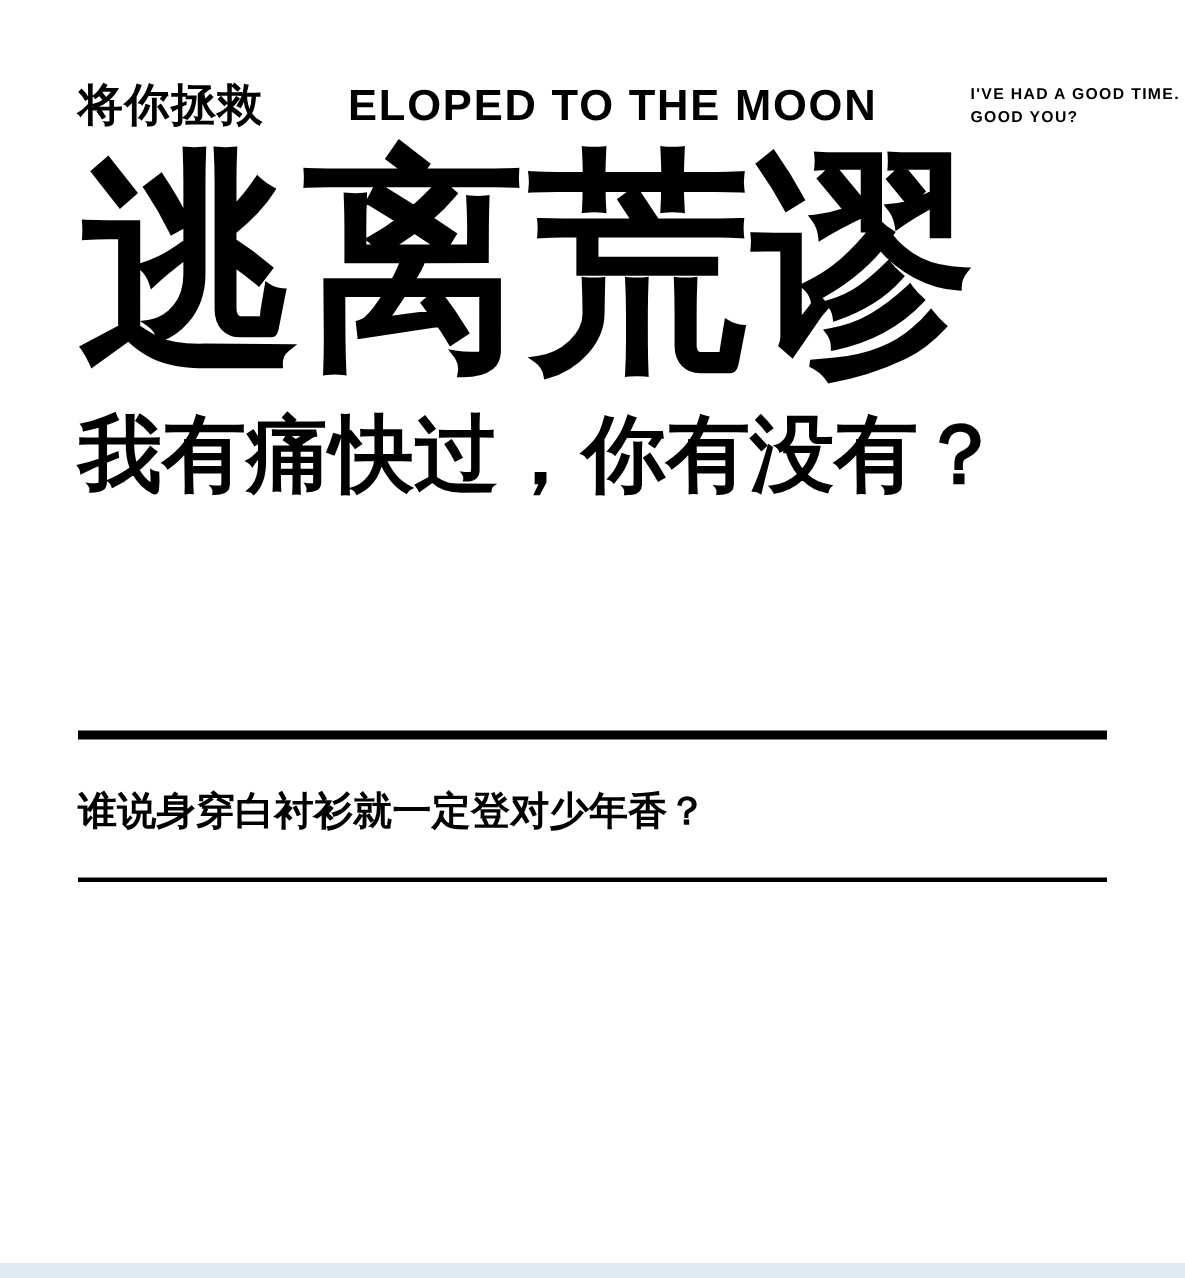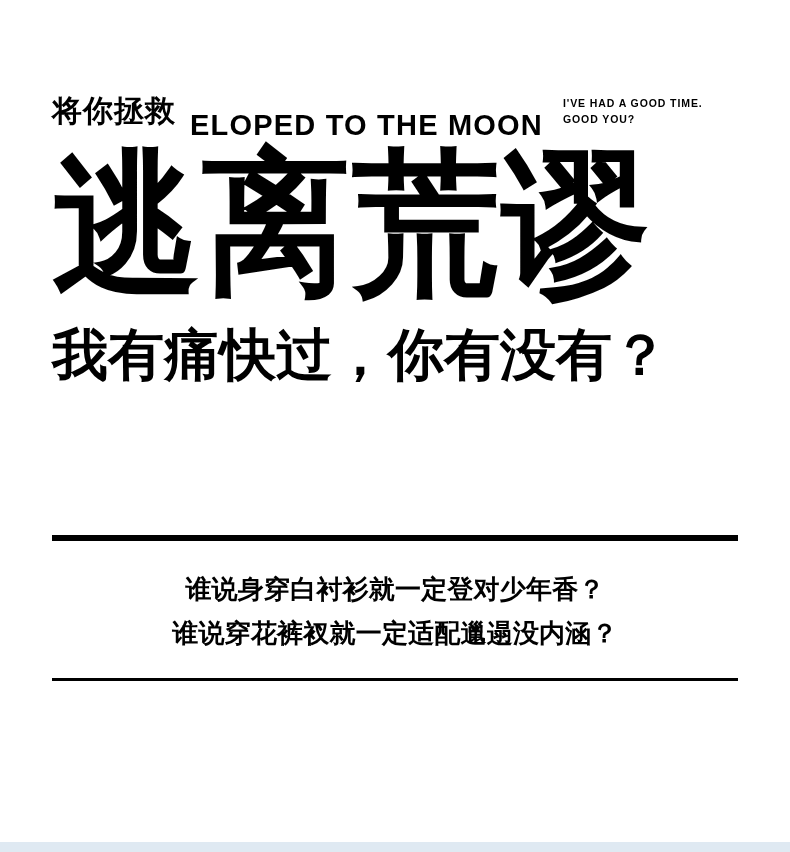--- a/index.html
+++ b/index.html
@@ -19,23 +19,24 @@
     width: 790px;
     height: 852px;
     box-sizing: border-box;
     padding: 0 52px;
     background: #ffffff;
   }
 
   
   .header-row {
     display: flex;
-    align-items: center;
-    padding-top: 88px;
+    align-items: flex-end;
+    padding-top: 40px;
     height: 46px;
+    gap: 42px;
   }
   .header-cn {
     font-size: 30px;
     font-weight: 700;
     letter-spacing: 1px;
     line-height: 1;
     white-space: nowrap;
     font-family: "DejaVu Sans", "Liberation Sans", sans-serif;
   }
   .header-en {
@@ -73,33 +74,32 @@
   }
 
   
   .subhead {
     margin-top: 30px;
     font-size: 56px;
     font-weight: 700;
     line-height: 1.1;
     letter-spacing: 0px;
     white-space: nowrap;
-    font-family: Liberation Serif, serif;
+    font-family: Liberation Mono, monospace;
   }
 
   
   .rule-thick {
     margin-top: 148px;
     height: 6px;
     background: #000000;
     width: 100%;
   }
   .body-block {
     padding-top: 26px;
-    text-align: center;
   }
   .body-line {
     font-size: 26px;
     font-weight: 700;
     line-height: 1.72;
     letter-spacing: 0.2px;
     white-space: nowrap;
     font-family: "DejaVu Sans", "Liberation Sans", sans-serif;
   }
   .rule-thin {
@@ -132,19 +132,18 @@
   </div>
 
   <div class="hero">逃离荒谬</div>
 
   <div class="subhead">我有痛快过，你有没有？</div>
 
   <div class="rule-thick"></div>
 
   <div class="body-block">
     <div class="body-line">谁说身穿白衬衫就一定登对少年香？</div>
-    <div class="body-line">谁说穿花裤衩就一定适配邋遢没内涵？</div>
   </div>
 
   <div class="rule-thin"></div>
 
   <div class="bottom-strip"></div>
 </div>
 
 </body></html>

